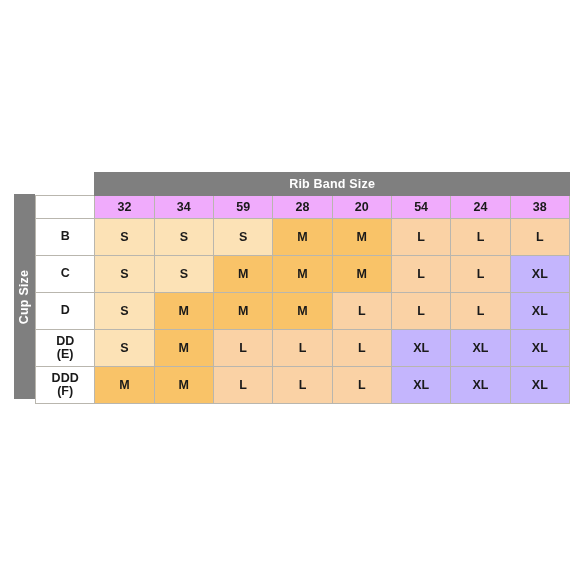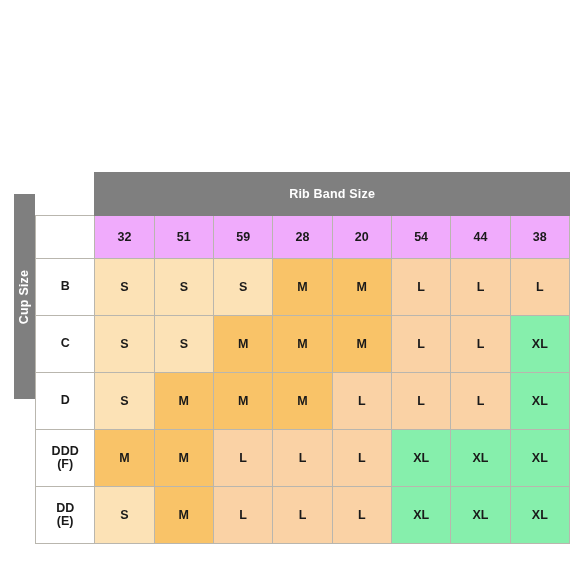--- a/index.html
+++ b/index.html
@@ -53,21 +53,21 @@
   }
 
   table.size-grid {
     border-collapse: collapse;
     table-layout: fixed;
     width: 535px;
   }
 
   table.size-grid td,
   table.size-grid th {
-    padding: 10px;
+    padding: 0;
     margin: 0;
     text-align: center;
     vertical-align: middle;
     font-size: 12.5px;
     color: #1a1a1a;
     font-weight: bold;
     border: 1px solid #b9b6ae;
   }
 
   
@@ -113,47 +113,47 @@
     font-size: 12.5px;
     font-weight: bold;
   }
 
   
   .data-row td.val { height: 36px; }
 
   .sz-S  { background: #fce2b6; }
   .sz-M  { background: #f9c368; }
   .sz-L  { background: #fad2a5; }
-  .sz-XL { background: #86efac; }
+  .sz-XL { background: #c4b5fd; }
 </style>
 </head>
 <body>
 
 <div id="chart-wrap">
 
   <div class="cup-axis">
     <span class="cup-axis-label">Cup Size</span>
   </div>
 
   <div class="table-block">
     <table class="size-grid">
       <thead>
         <tr>
           <th class="banner-spacer"></th>
           <th class="banner-cell" colspan="8">Rib Band Size</th>
         </tr>
         <tr id="band-head-row">
           <th class="corner-cell cup-cell"></th>
         <th class="band-head">32</th>
-            <th class="band-head">51</th>
+            <th class="band-head">34</th>
             <th class="band-head">59</th>
             <th class="band-head">28</th>
             <th class="band-head">20</th>
             <th class="band-head">54</th>
-            <th class="band-head">44</th>
+            <th class="band-head">24</th>
             <th class="band-head">38</th>
           </tr>
       </thead>
       <tbody id="grid-body">
           <tr class="data-row">
             <td class="cup-cell"><span>B</span></td>
             <td class="val sz-S">S</td>
             <td class="val sz-S">S</td>
             <td class="val sz-S">S</td>
             <td class="val sz-M">M</td>
@@ -178,33 +178,33 @@
             <td class="val sz-S">S</td>
             <td class="val sz-M">M</td>
             <td class="val sz-M">M</td>
             <td class="val sz-M">M</td>
             <td class="val sz-L">L</td>
             <td class="val sz-L">L</td>
             <td class="val sz-L">L</td>
             <td class="val sz-XL">XL</td>
           </tr>
           <tr class="data-row">
+            <td class="cup-cell"><span>DD</span><span class="sub">(E)</span></td>
+            <td class="val sz-S">S</td>
+            <td class="val sz-M">M</td>
+            <td class="val sz-L">L</td>
+            <td class="val sz-L">L</td>
+            <td class="val sz-L">L</td>
+            <td class="val sz-XL">XL</td>
+            <td class="val sz-XL">XL</td>
+            <td class="val sz-XL">XL</td>
+          </tr>
+          <tr class="data-row">
             <td class="cup-cell"><span>DDD</span><span class="sub">(F)</span></td>
             <td class="val sz-M">M</td>
-            <td class="val sz-M">M</td>
-            <td class="val sz-L">L</td>
-            <td class="val sz-L">L</td>
-            <td class="val sz-L">L</td>
-            <td class="val sz-XL">XL</td>
-            <td class="val sz-XL">XL</td>
-            <td class="val sz-XL">XL</td>
-          </tr>
-          <tr class="data-row">
-            <td class="cup-cell"><span>DD</span><span class="sub">(E)</span></td>
-            <td class="val sz-S">S</td>
             <td class="val sz-M">M</td>
             <td class="val sz-L">L</td>
             <td class="val sz-L">L</td>
             <td class="val sz-L">L</td>
             <td class="val sz-XL">XL</td>
             <td class="val sz-XL">XL</td>
             <td class="val sz-XL">XL</td>
           </tr>
         </tbody>
     </table>

